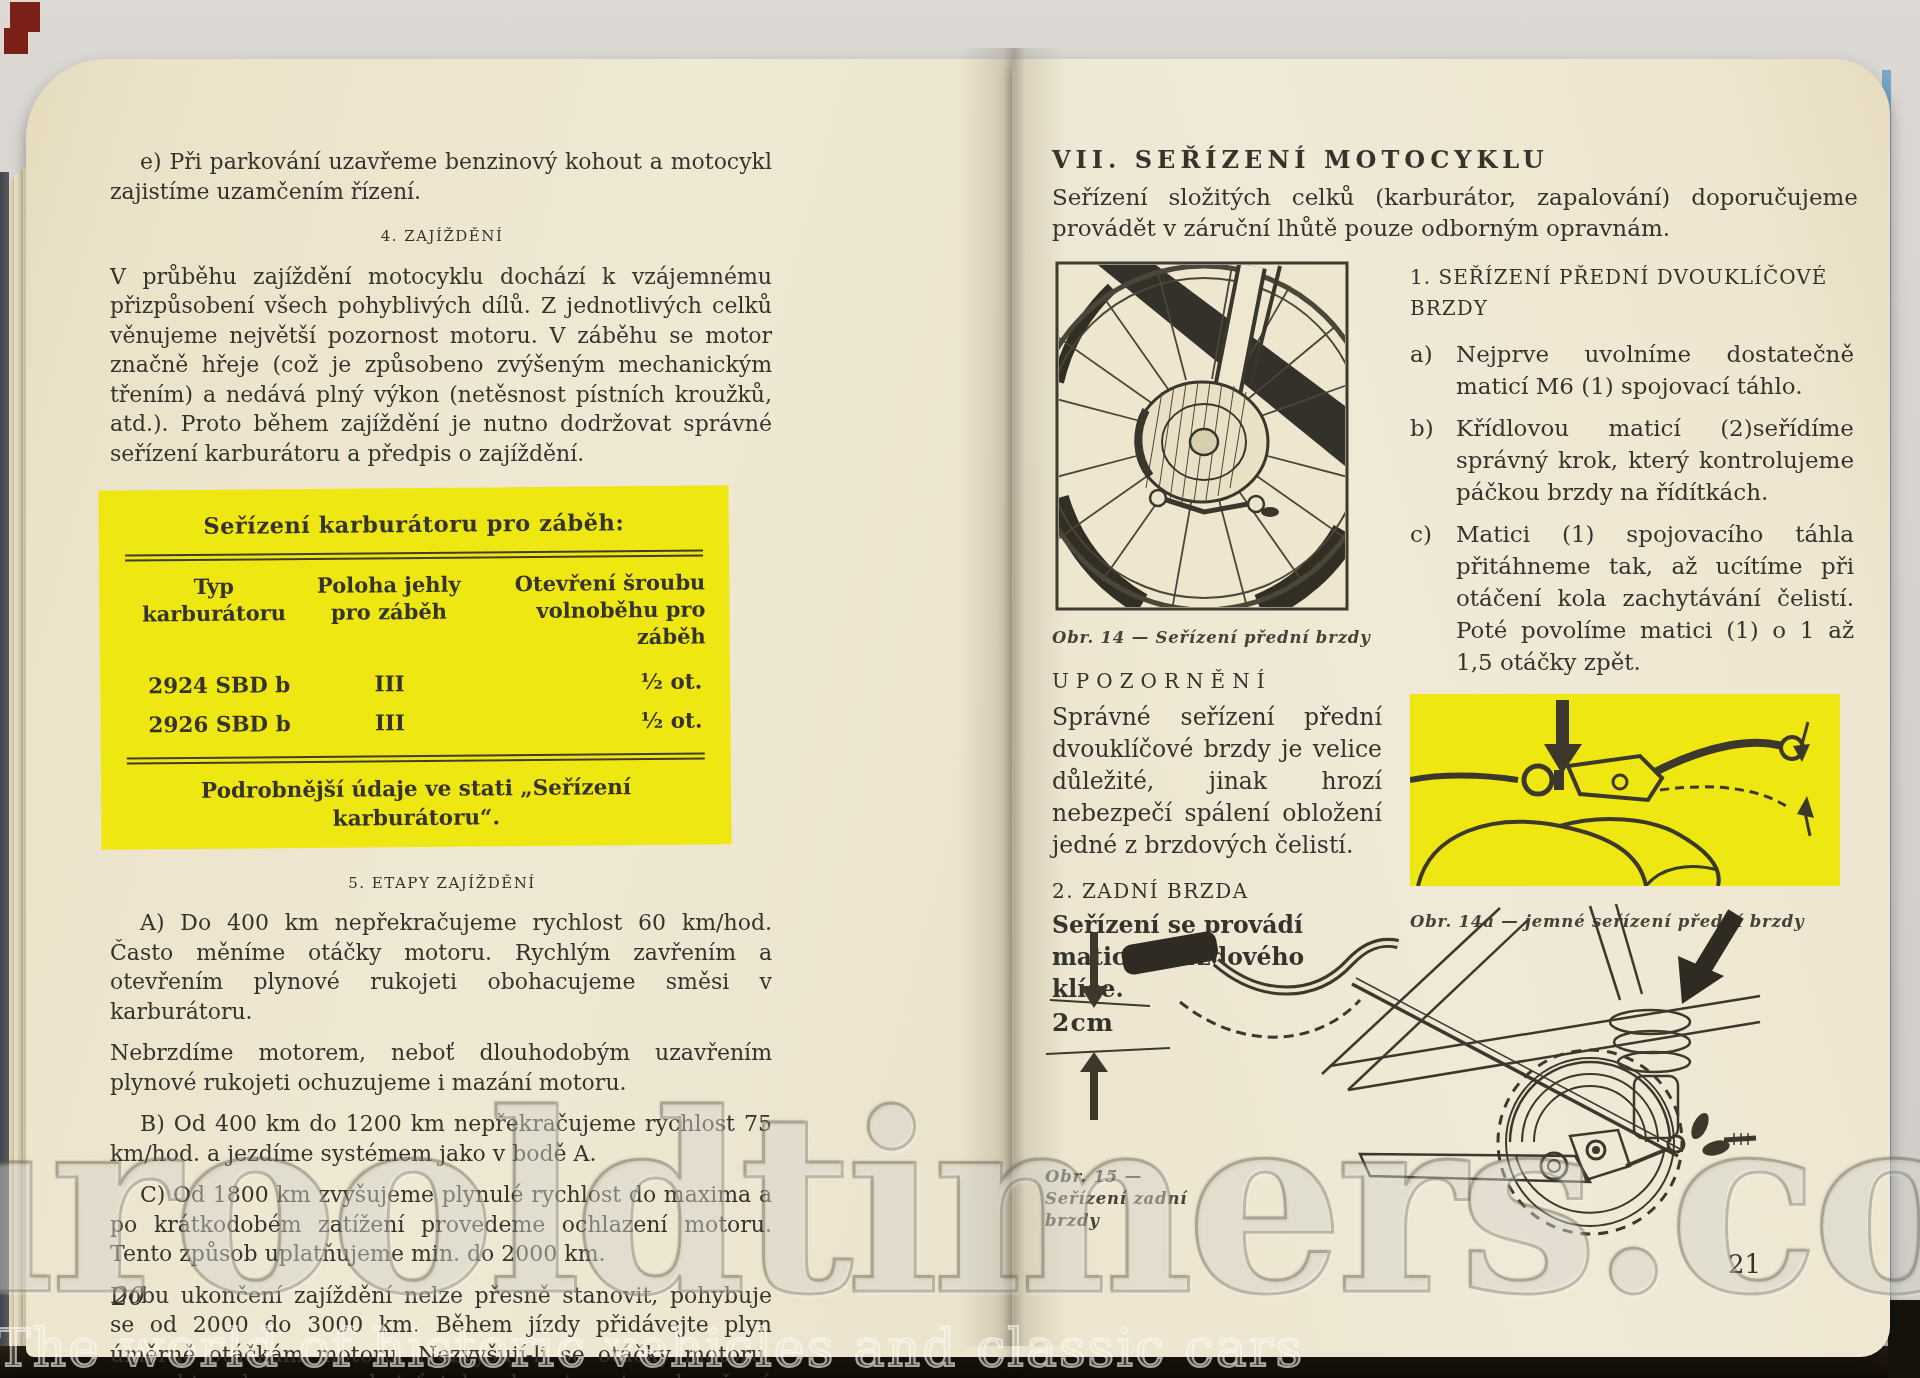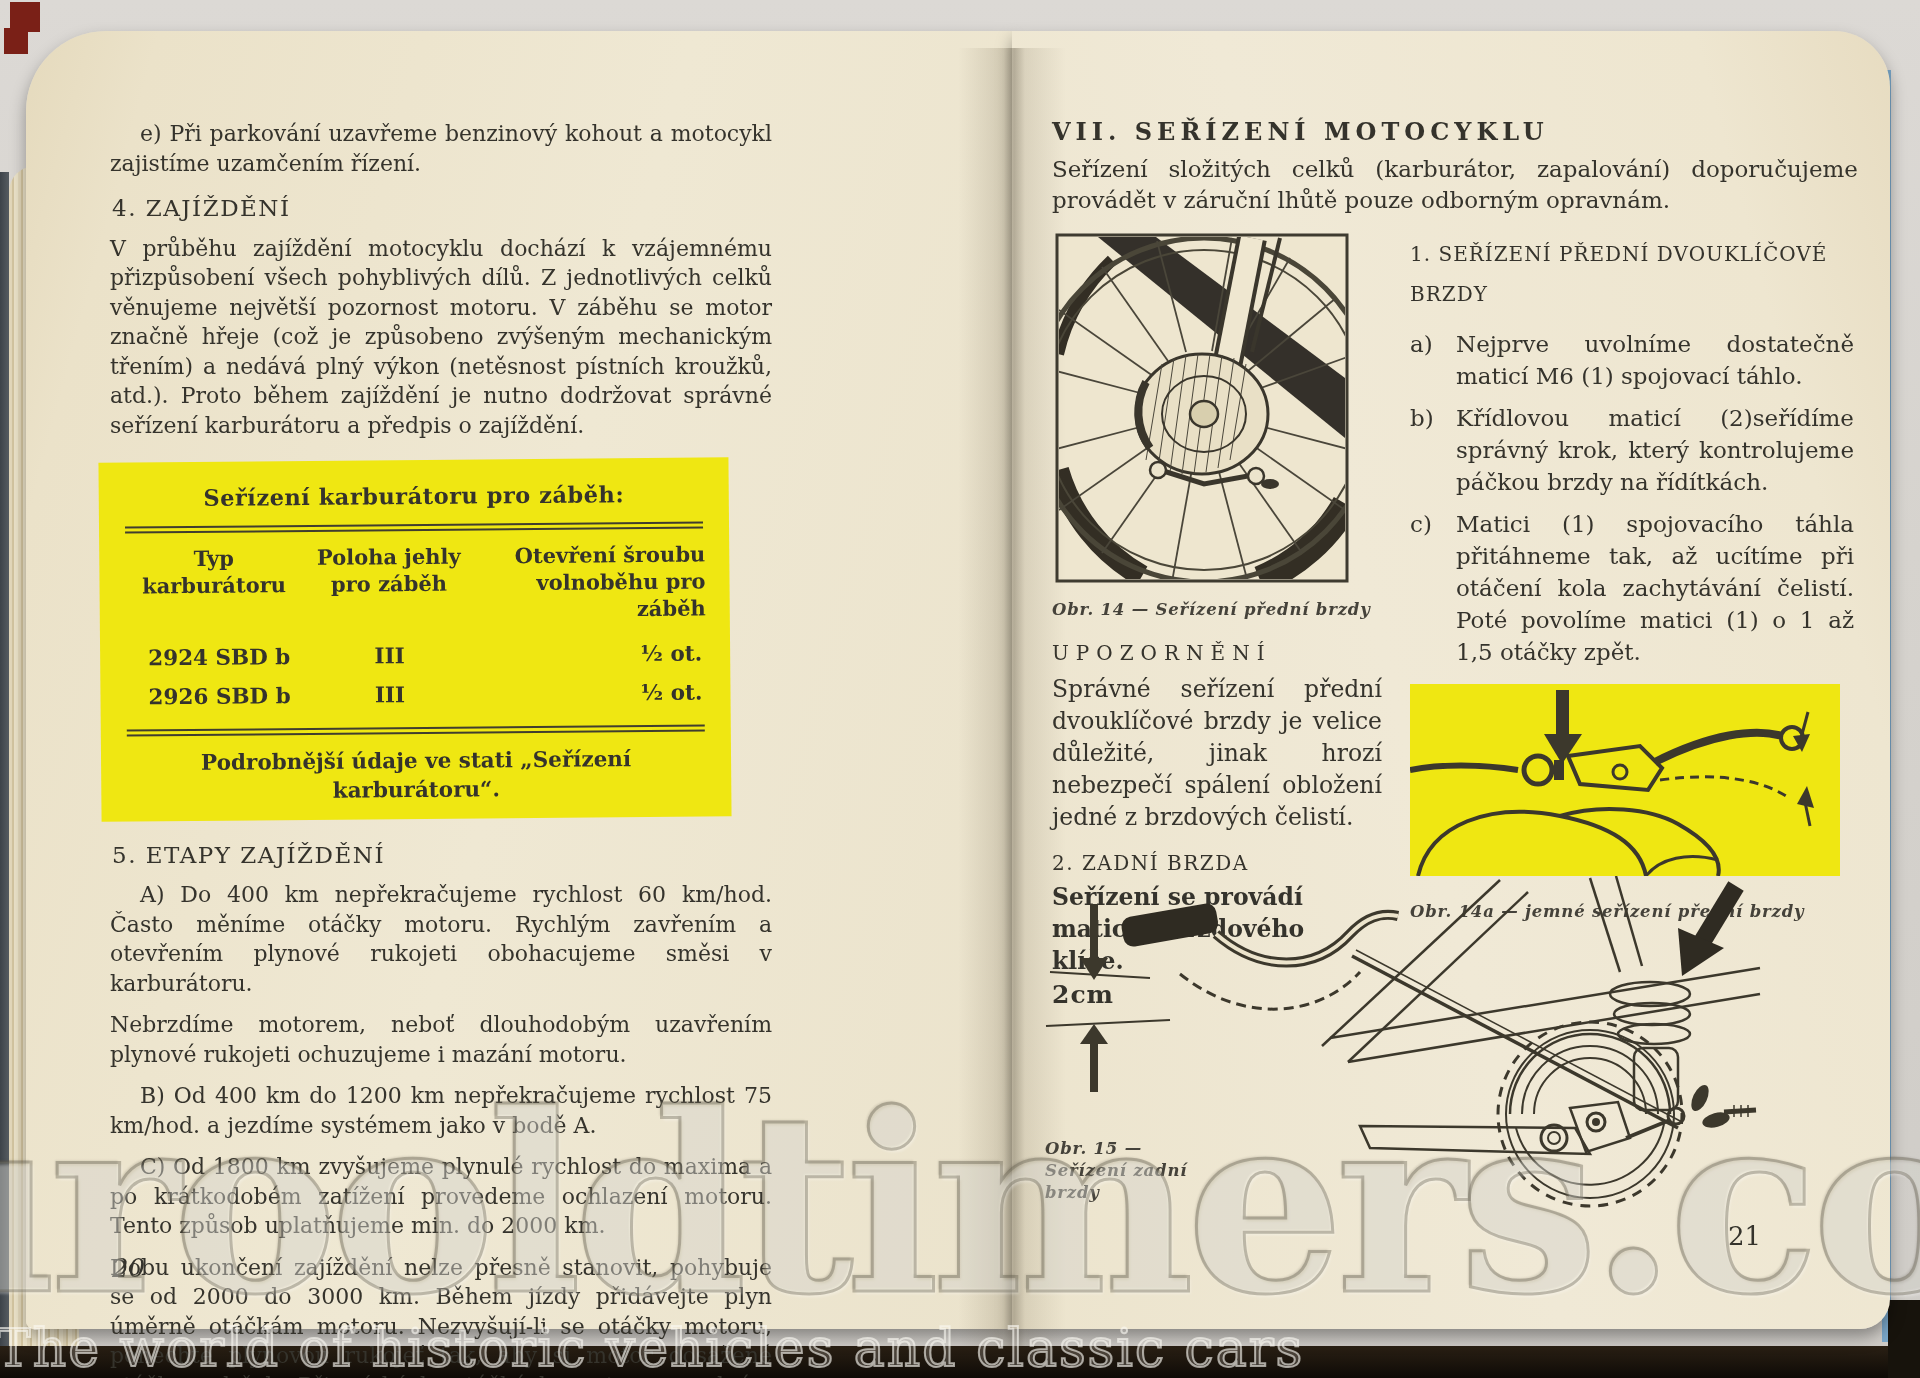--- a/index.html
+++ b/index.html
@@ -11,34 +11,34 @@
   .edge-left-dark{position:absolute;left:0;top:172px;width:9px;height:1178px;
                   background:linear-gradient(90deg,#3d4349,#565c61);}
   .edge-left-pages{position:absolute;left:9px;top:166px;width:70px;height:1182px;
                    border-radius:26px 0 0 4px;
                    background:repeating-linear-gradient(90deg,#e2d7ba 0 3px,#d3c5a0 3px 5px,#ece3c9 5px 9px);}
   .edge-right-blue{position:absolute;left:1882px;top:70px;width:9px;height:1272px;background:#7aa7c9;}
   .strip-bottom{position:absolute;left:0;top:1346px;width:1920px;height:32px;
                 background:linear-gradient(#2a2014,#0e0a06);}
   .corner-br{position:absolute;left:1888px;top:1300px;width:32px;height:78px;background:#17130c;}
   
-  .page{position:absolute;top:31px;height:1298px;z-index:2;}
+  .page{position:absolute;top:59px;height:1298px;z-index:2;}
   .page-left{left:26px;width:986px;border-radius:80px 0 0 8px;
              background:linear-gradient(105deg,#e5dabd 0%,#ebe2c9 10%,#efe8d3 50%,#ebe3cc 100%);
              box-shadow:0 8px 16px rgba(0,0,0,.35);}
   .page-right{left:1012px;width:878px;border-radius:0 56px 30px 0;
               background:linear-gradient(255deg,#e7dcc1 0%,#eee6d0 16%,#f0e9d6 55%,#ece4cd 100%);
               box-shadow:0 8px 16px rgba(0,0,0,.35);}
   .gutter{position:absolute;left:958px;top:48px;width:108px;height:1298px;z-index:3;pointer-events:none;
           background:linear-gradient(90deg,rgba(70,58,34,0) 0%,rgba(70,58,34,.16) 42%,rgba(45,36,18,.30) 52%,rgba(70,58,34,.12) 62%,rgba(70,58,34,0) 100%);}
   
   .lp-content{position:absolute;left:84px;top:88px;width:662px;font-size:22px;line-height:29.5px;text-align:justify;}
   .lp-content p{margin:0 0 12px 0;}
   .indent{text-indent:30px;}
-  .sec-head{font-size:23px;letter-spacing:1.5px;margin:16px 0 10px 2px;text-align:left;}
+  .sec-head{font-size:15px;letter-spacing:1.5px;margin:16px 0 10px 2px;text-align:center;}
   .carb{background:#efe712;margin:20px 0 22px -10px;padding:22px 22px 14px;width:586px;
         transform:rotate(-0.5deg);text-align:left;}
   .carb-title{text-align:center;font-weight:bold;font-size:22.5px;letter-spacing:.5px;}
   .dblrule{height:3px;border-top:2.5px solid #403d2f;border-bottom:2.5px solid #403d2f;margin:12px 4px 0;}
   .carb-grid{display:grid;grid-template-columns:185px 165px 1fr;margin-top:12px;}
   .cg-h{font-weight:bold;font-size:21px;line-height:27px;text-align:center;padding-bottom:12px;}
   .cg-h.c3{text-align:right;padding-right:2px;}
   .cg-c{font-weight:bold;font-size:21.5px;padding:5px 0;}
   .cg-c.c1{padding-left:26px;}
   .cg-c.c2{text-align:center;}
@@ -50,21 +50,21 @@
   .chapter{font-weight:bold;font-size:24px;letter-spacing:5px;margin:0;}
   .intro{font-size:23px;line-height:31px;text-align:justify;margin:8px 0 0 0;}
   .cols{display:flex;gap:28px;margin-top:16px;}
   .col-l{width:330px;flex:none;}
   .col-r{width:444px;flex:none;font-size:23px;line-height:32px;}
   .fig-cap{font-size:16.5px;font-weight:bold;font-style:italic;letter-spacing:.8px;color:#45423a;margin-top:12px;}
   .warn-head{letter-spacing:7px;font-size:20px;margin:22px 0 8px;}
   .warn-para{font-size:23.5px;line-height:32px;text-align:justify;}
   .s2-head{font-size:20px;letter-spacing:1.5px;margin:18px 0 6px;}
   .s2-para{font-size:23.5px;line-height:32px;font-weight:bold;}
-  .s1-head{font-size:20px;letter-spacing:1px;line-height:40px;margin:2px 0 14px;}
+  .s1-head{font-size:20px;letter-spacing:1px;line-height:31px;margin:2px 0 14px;}
   .step{display:flex;margin-bottom:10px;}
   .step-label{width:46px;flex:none;}
   .step-text{text-align:justify;flex:1;}
   .fig14a-wrap{margin-top:16px;width:430px;}
   .fig15{position:absolute;left:18px;top:845px;width:740px;height:360px;}
   .fig15-cap{position:absolute;left:15px;top:262px;width:185px;font-size:16.5px;font-weight:bold;
              font-style:italic;letter-spacing:.8px;color:#45423a;line-height:22px;}
   .fig15-ann{position:absolute;left:22px;top:104px;font-weight:bold;font-size:25px;letter-spacing:1px;}
   
   .wm-main{position:absolute;top:1080px;left:50%;transform:translateX(-50%);white-space:nowrap;z-index:5;

